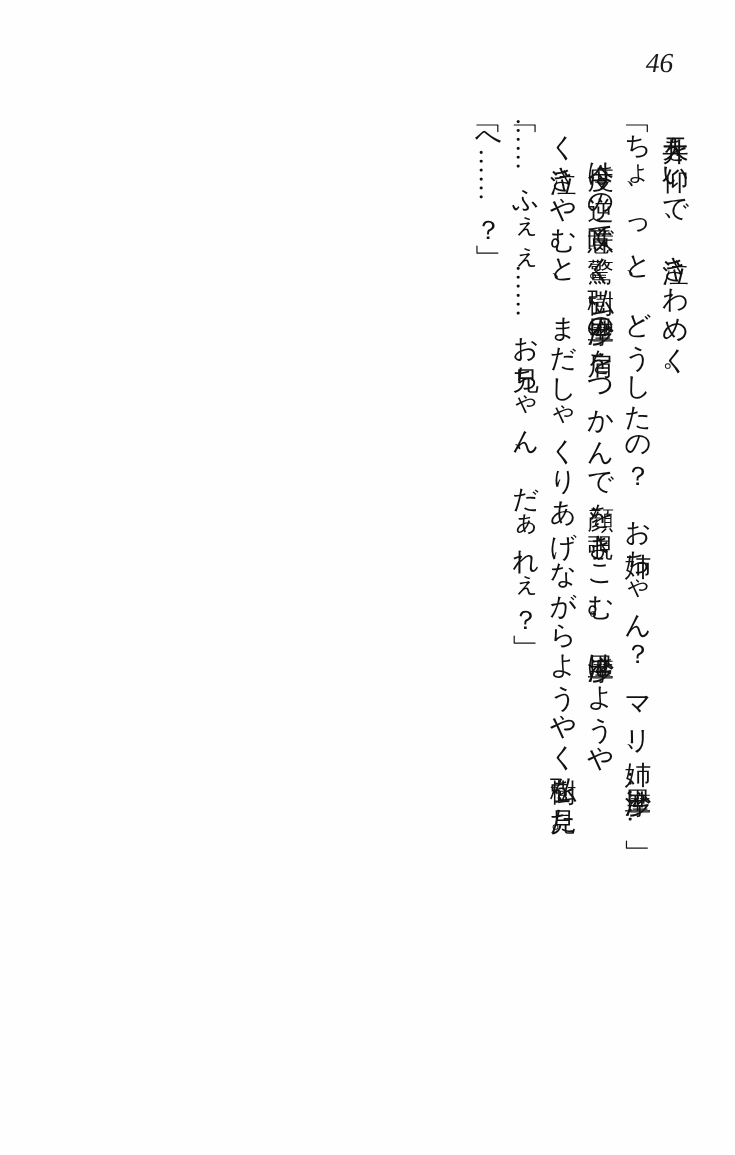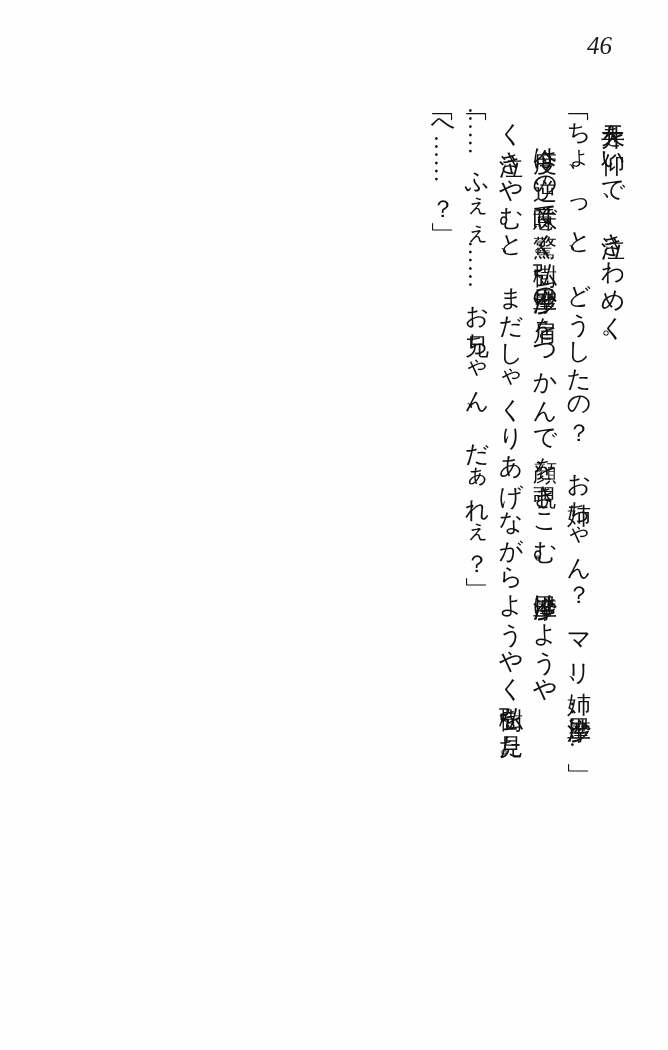--- a/index.html
+++ b/index.html
@@ -9,21 +9,21 @@
   body {
     width: 668px;
     height: 1050px;
     background: #fefefe;
     position: relative;
     overflow: hidden;
     font-family: "Liberation Serif", "DejaVu Serif", serif;
   }
   .page-number {
     position: absolute;
-    top: 32px;
+    top: 44px;
     right: 56px;
     font-size: 25px;
     font-style: italic;
     color: #1a1a1a;
   }
   .text-block {
     position: absolute;
     top: 106px;
     right: 38px;
     height: 930px;

